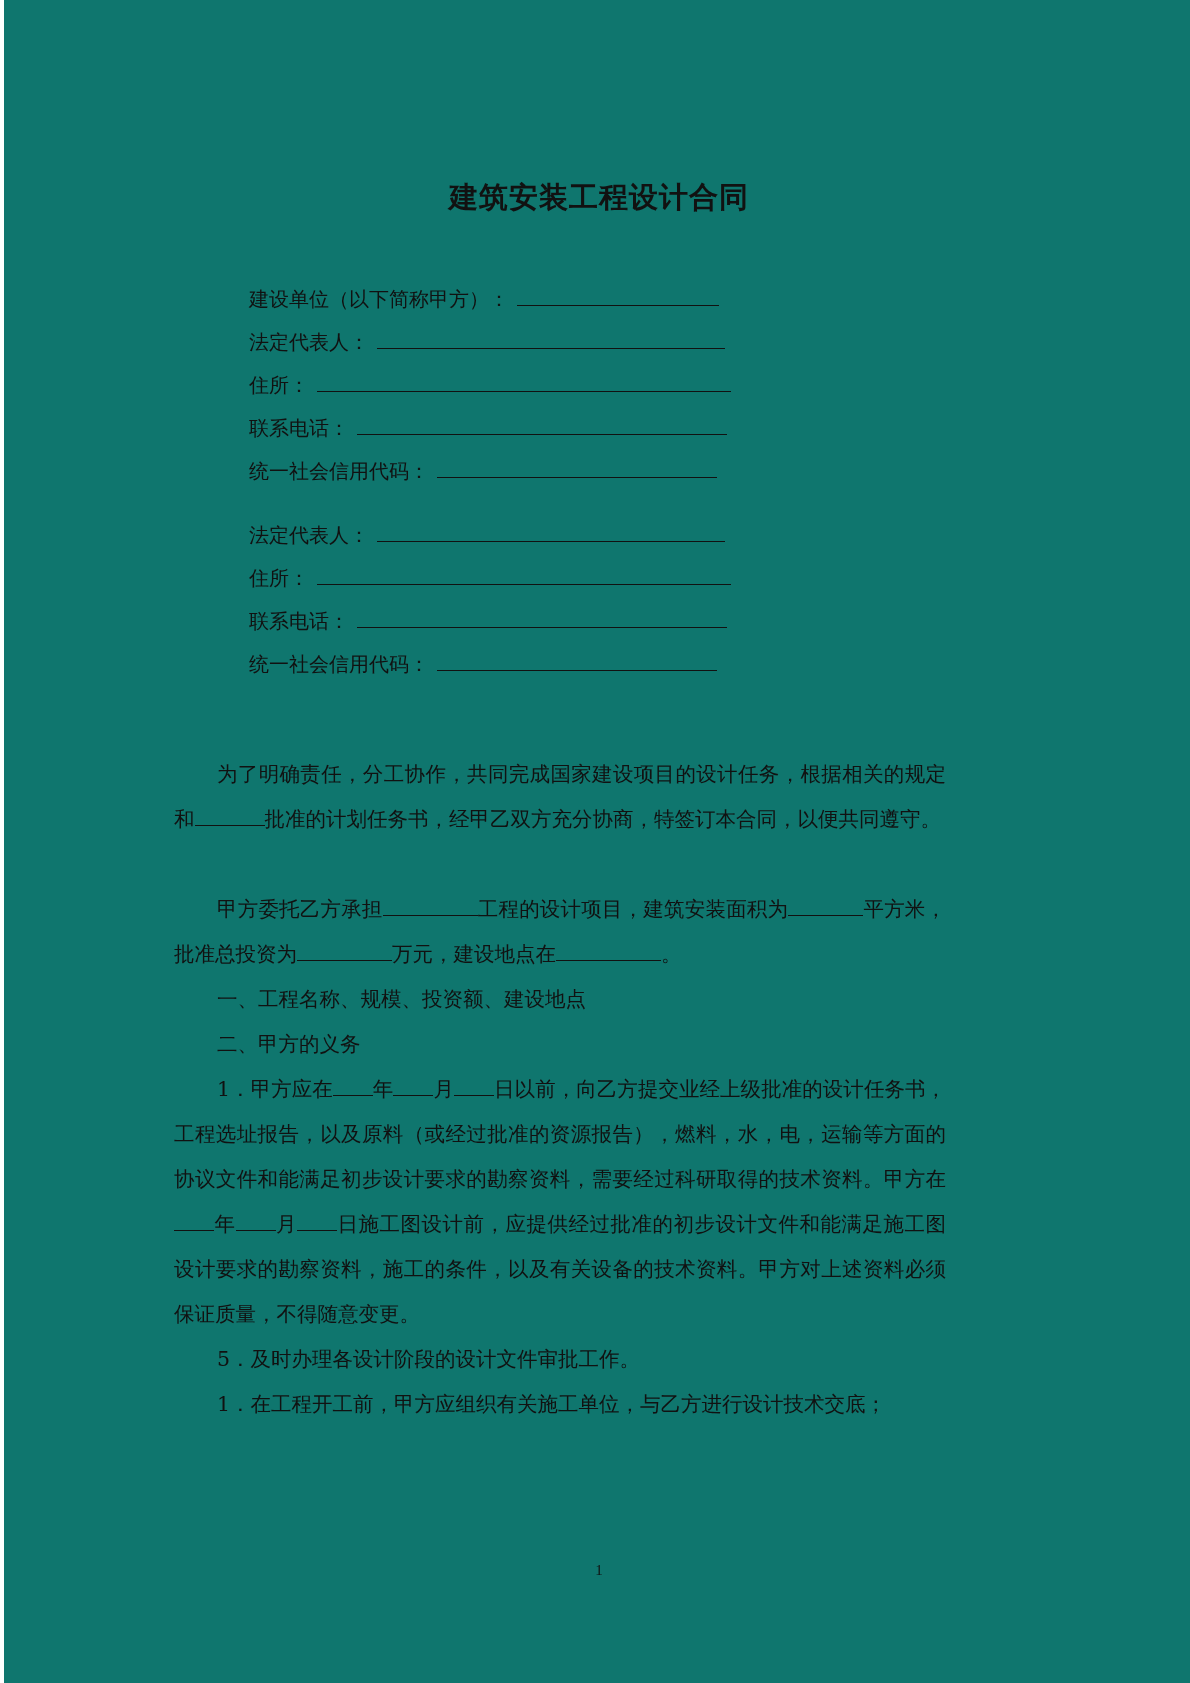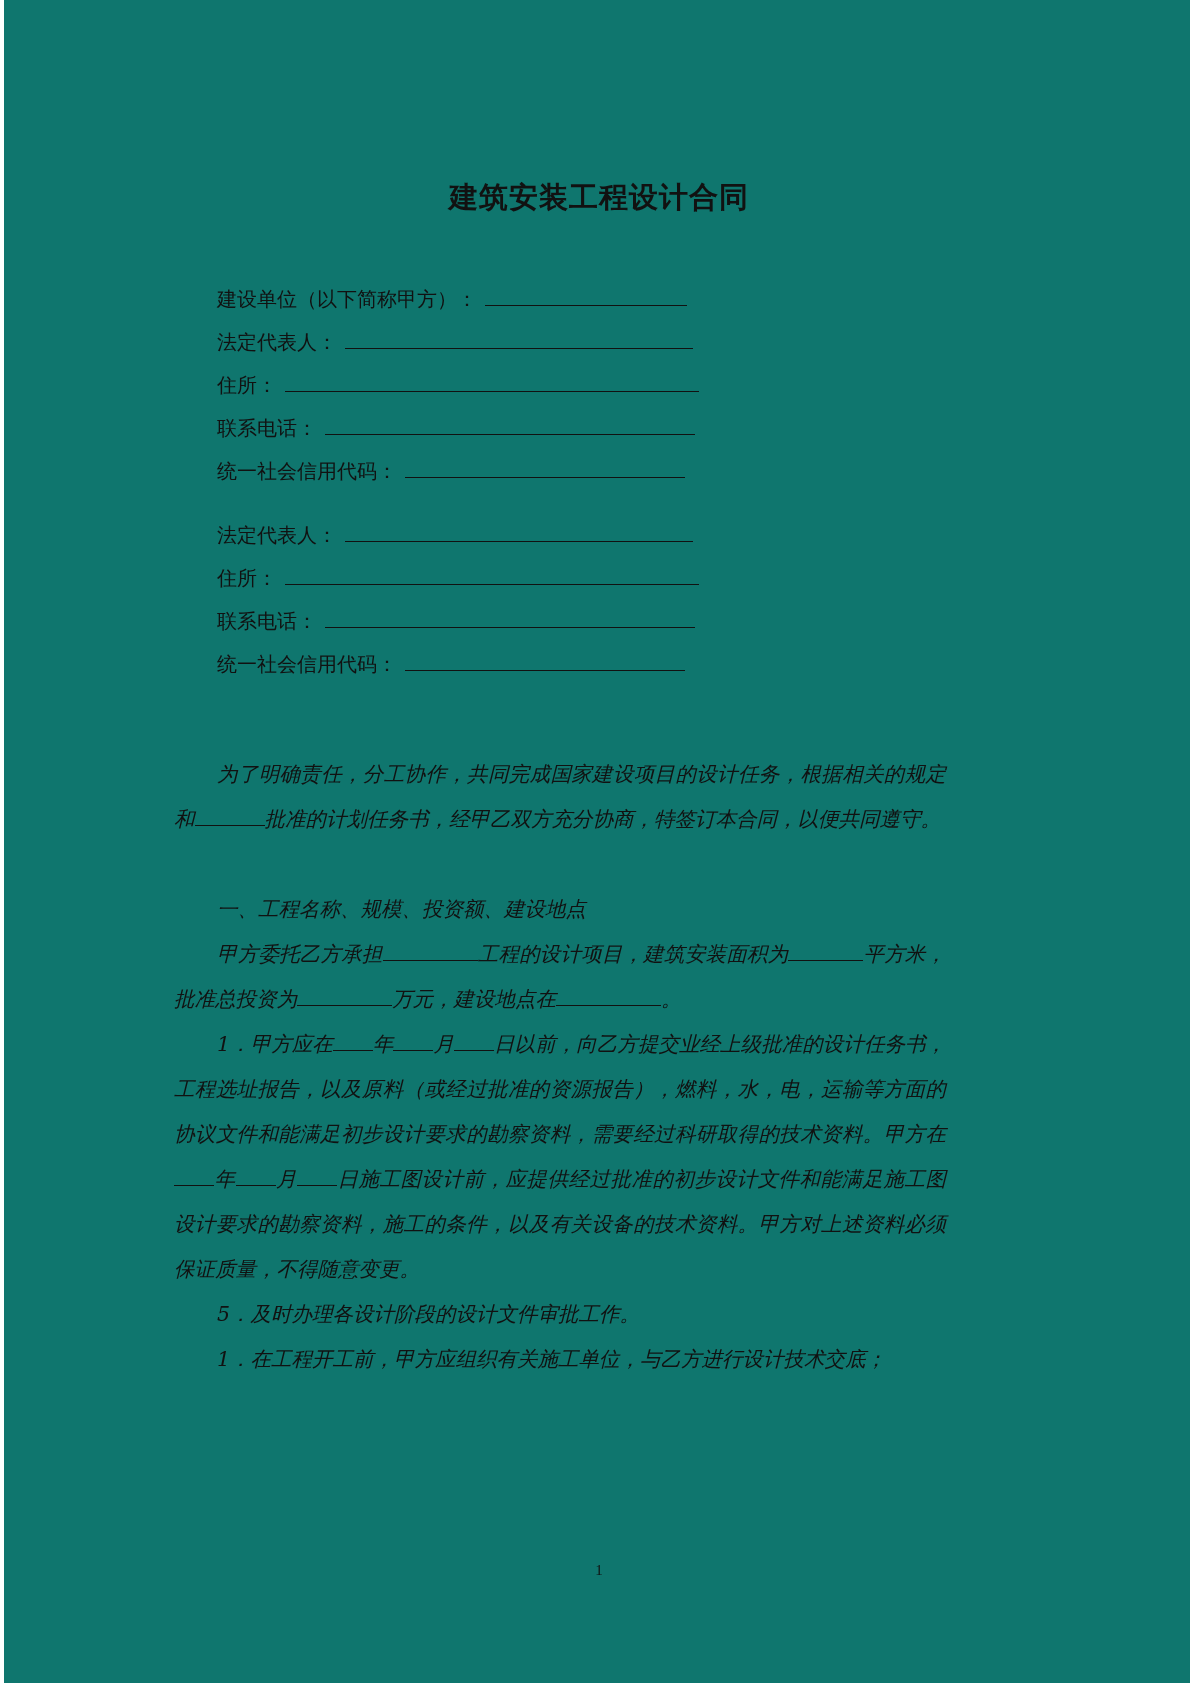--- a/index.html
+++ b/index.html
@@ -41,20 +41,21 @@
     .party-line {
       height: 43px;
       line-height: 43px;
       font-size: 20px;
       display: flex;
       align-items: baseline;
       white-space: nowrap;
     }
     .party-line .label {
       flex: 0 0 auto;
+      margin-left: 32px;
     }
     .party-line .blank {
       display: inline-block;
       border-bottom: 1.5px solid #111;
       height: 26px;
       margin-left: 8px;
     }
     .body-text {
       position: absolute;
       left: 170px;
@@ -62,21 +63,20 @@
       font-size: 20.5px;
       line-height: 45px;
       text-align: justify;
       text-align-last: left;
     }
     .body-text p {
       margin: 0;
     }
     .indent {
       text-indent: 43px;
-      font-style: italic;
     }
     .u {
       display: inline-block;
       border-bottom: 1.5px solid #111;
       height: 24px;
       vertical-align: baseline;
       text-indent: 0;
     }
     .gap {
       height: 45px;
@@ -138,23 +138,24 @@
       <span class="label">统一社会信用代码：</span>
       <span class="blank" style="width:280px;"></span>
     </div>
   </div>
 
   <div class="body-text" style="top:752px;">
     <p class="indent"><span>为了明确责任，分工协作，共同完成国家建设项目的设计任务，根据相关的规定和</span><span class="u" style="width:70px;"></span><span>批准的计划任务书，经甲乙双方充分协商，特签订本合同，以便共同遵守。</span></p>
 
     <div class="gap"></div>
 
+    <p class="indent"><span>甲方委托乙方承担</span><span class="u" style="width:95px;"></span><span>工程的设计项目，建筑安装面积为</span><span class="u" style="width:75px;"></span><span>平方米，批准总投资为</span><span class="u" style="width:95px;"></span><span>万元，建设地点在</span><span class="u" style="width:105px;"></span><span>。</span></p>
     <p class="indent">一、工程名称、规模、投资额、建设地点</p>
-    <p class="indent"><span>甲方委托乙方承担</span><span class="u" style="width:95px;"></span><span>工程的设计项目，建筑安装面积为</span><span class="u" style="width:75px;"></span><span>平方米，批准总投资为</span><span class="u" style="width:95px;"></span><span>万元，建设地点在</span><span class="u" style="width:105px;"></span><span>。</span></p>
 
+    <p class="indent">二、甲方的义务</p>
     <p class="indent"><span>1．甲方应在</span><span class="u" style="width:40px;"></span><span>年</span><span class="u" style="width:40px;"></span><span>月</span><span class="u" style="width:40px;"></span><span>日以前，向乙方提交业经上级批准的设计任务书，工程选址报告，以及原料（或经过批准的资源报告），燃料，水，电，运输等方面的协议文件和能满足初步设计要求的勘察资料，需要经过科研取得的技术资料。甲方在</span><span class="u" style="width:40px;"></span><span>年</span><span class="u" style="width:40px;"></span><span>月</span><span class="u" style="width:40px;"></span><span>日施工图设计前，应提供经过批准的初步设计文件和能满足施工图设计要求的勘察资料，施工的条件，以及有关设备的技术资料。甲方对上述资料必须保证质量，不得随意变更。</span></p>
 
     <p class="indent">5．及时办理各设计阶段的设计文件审批工作。</p>
     <p class="indent">1．在工程开工前，甲方应组织有关施工单位，与乙方进行设计技术交底；</p>
   </div>
 
   <div class="page-number">1</div>
 </div>
 
 </body></html>

